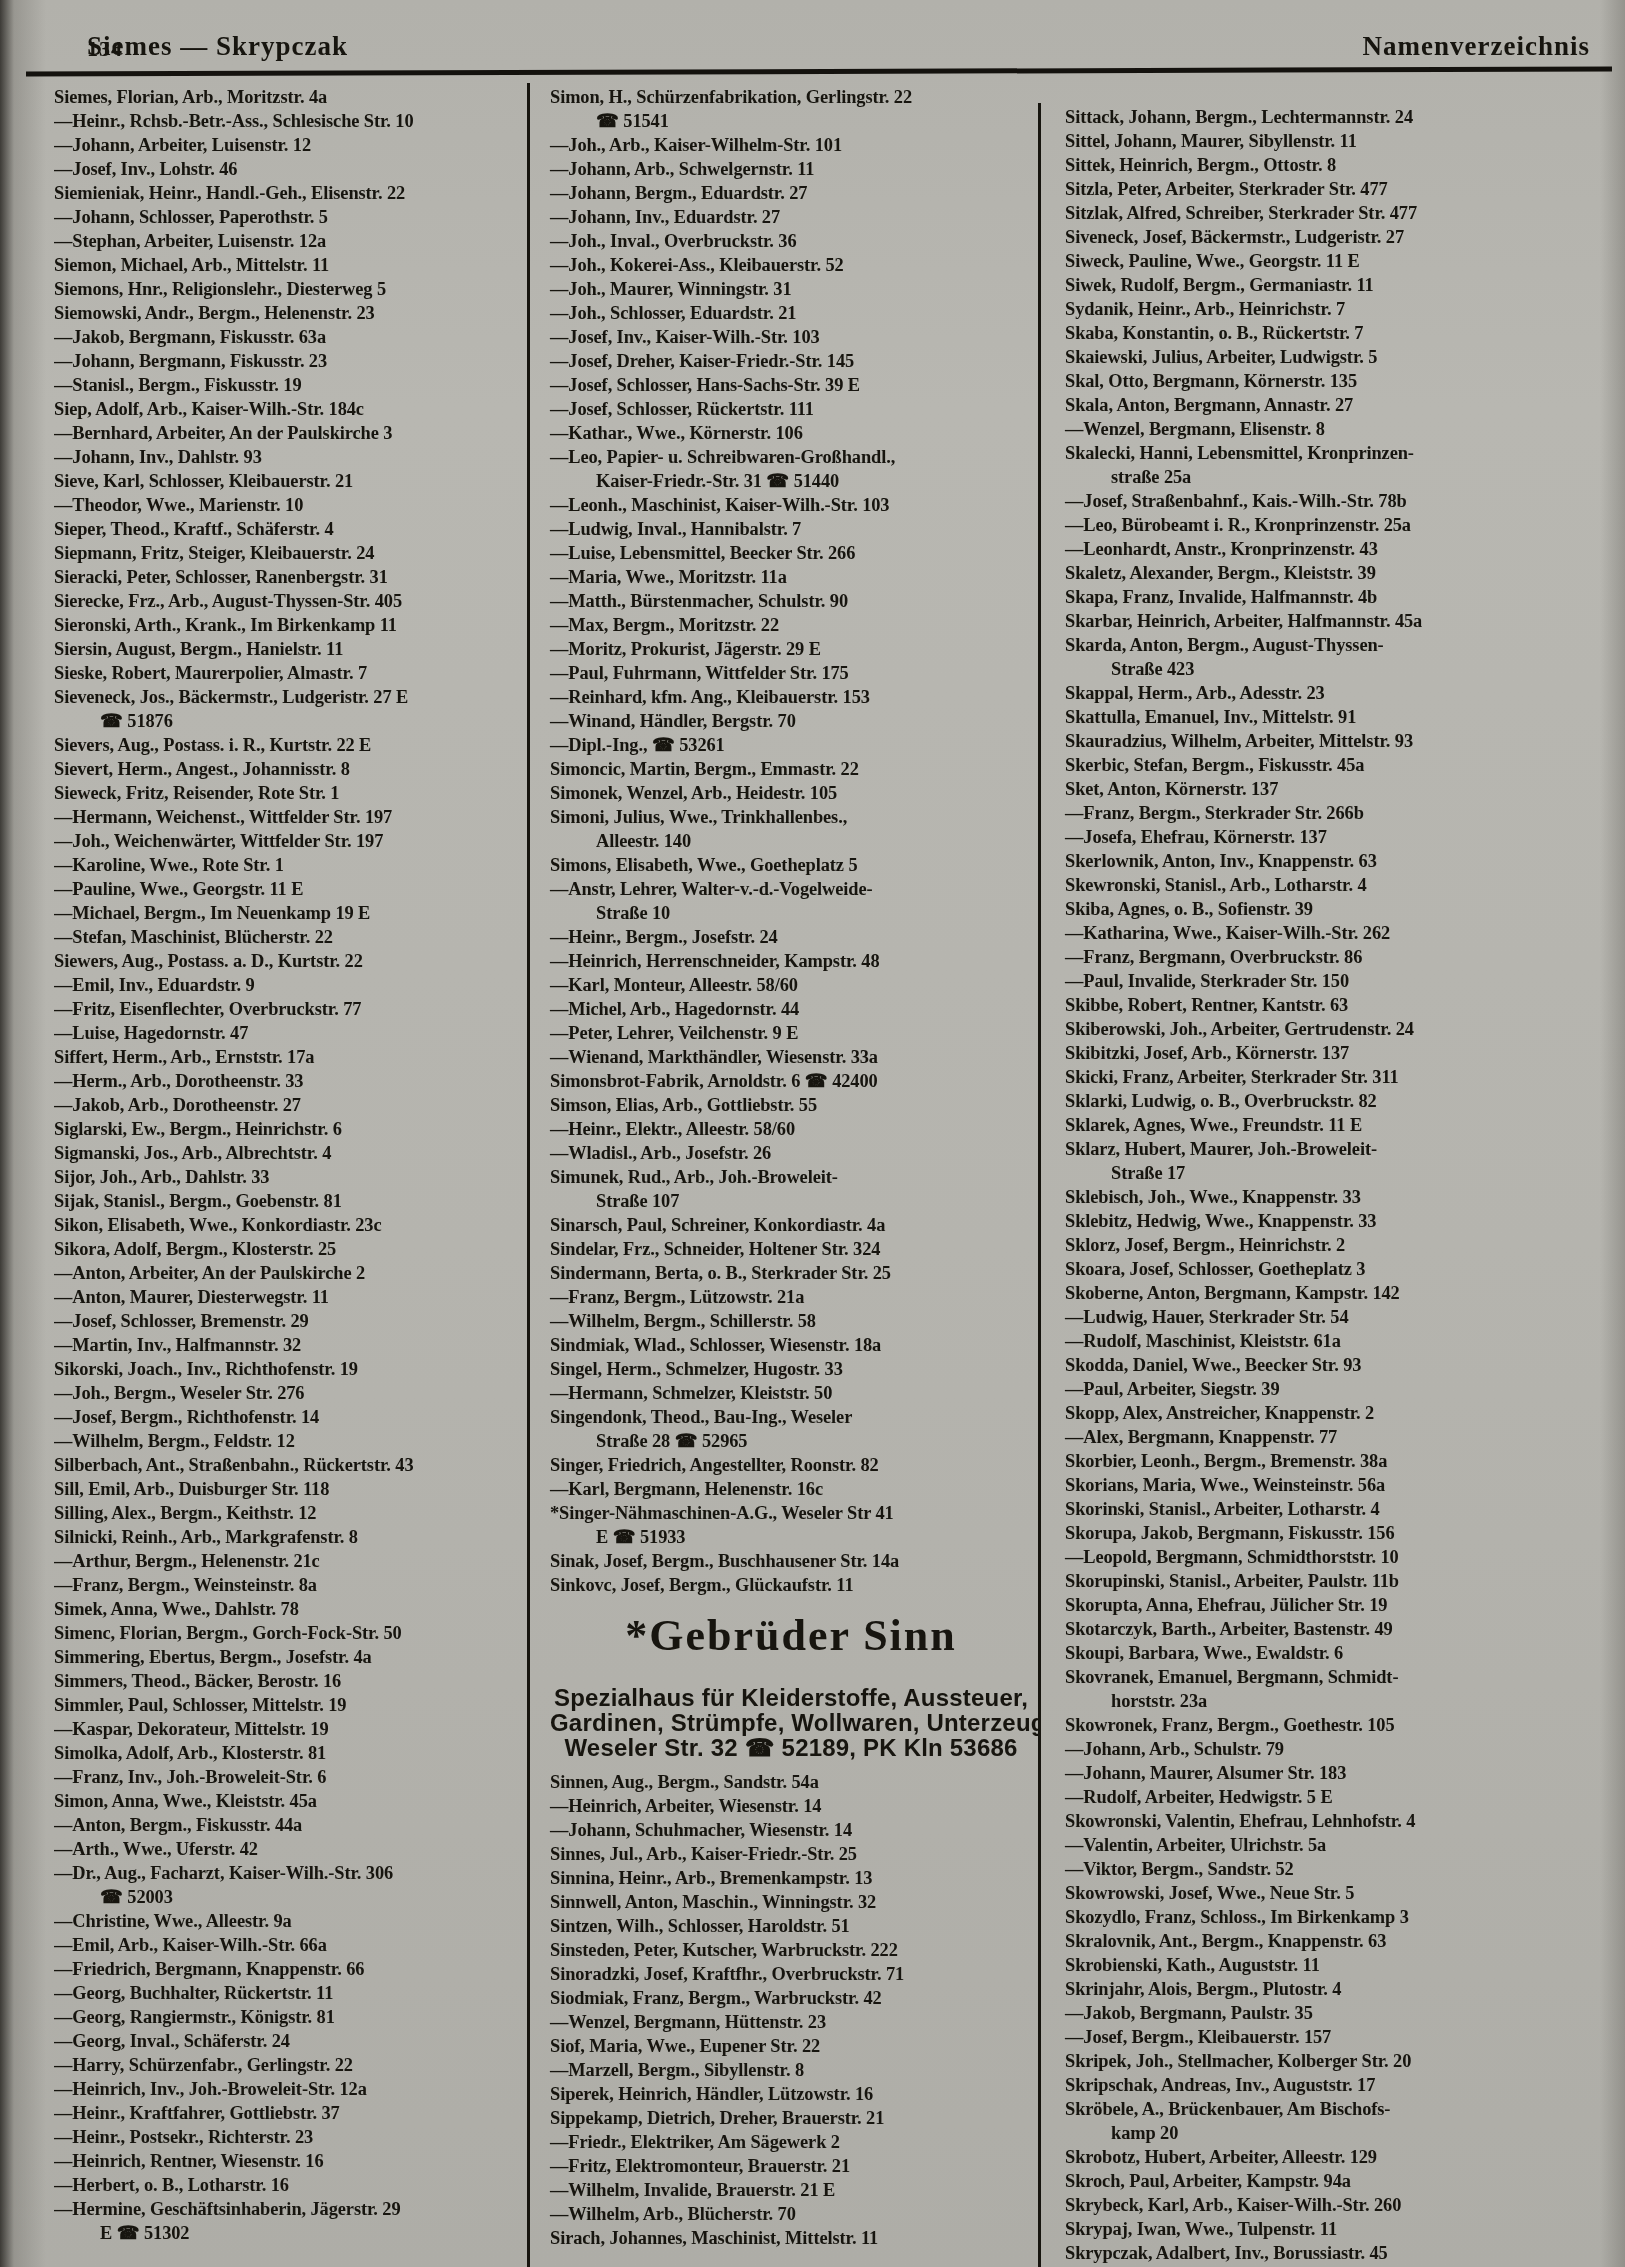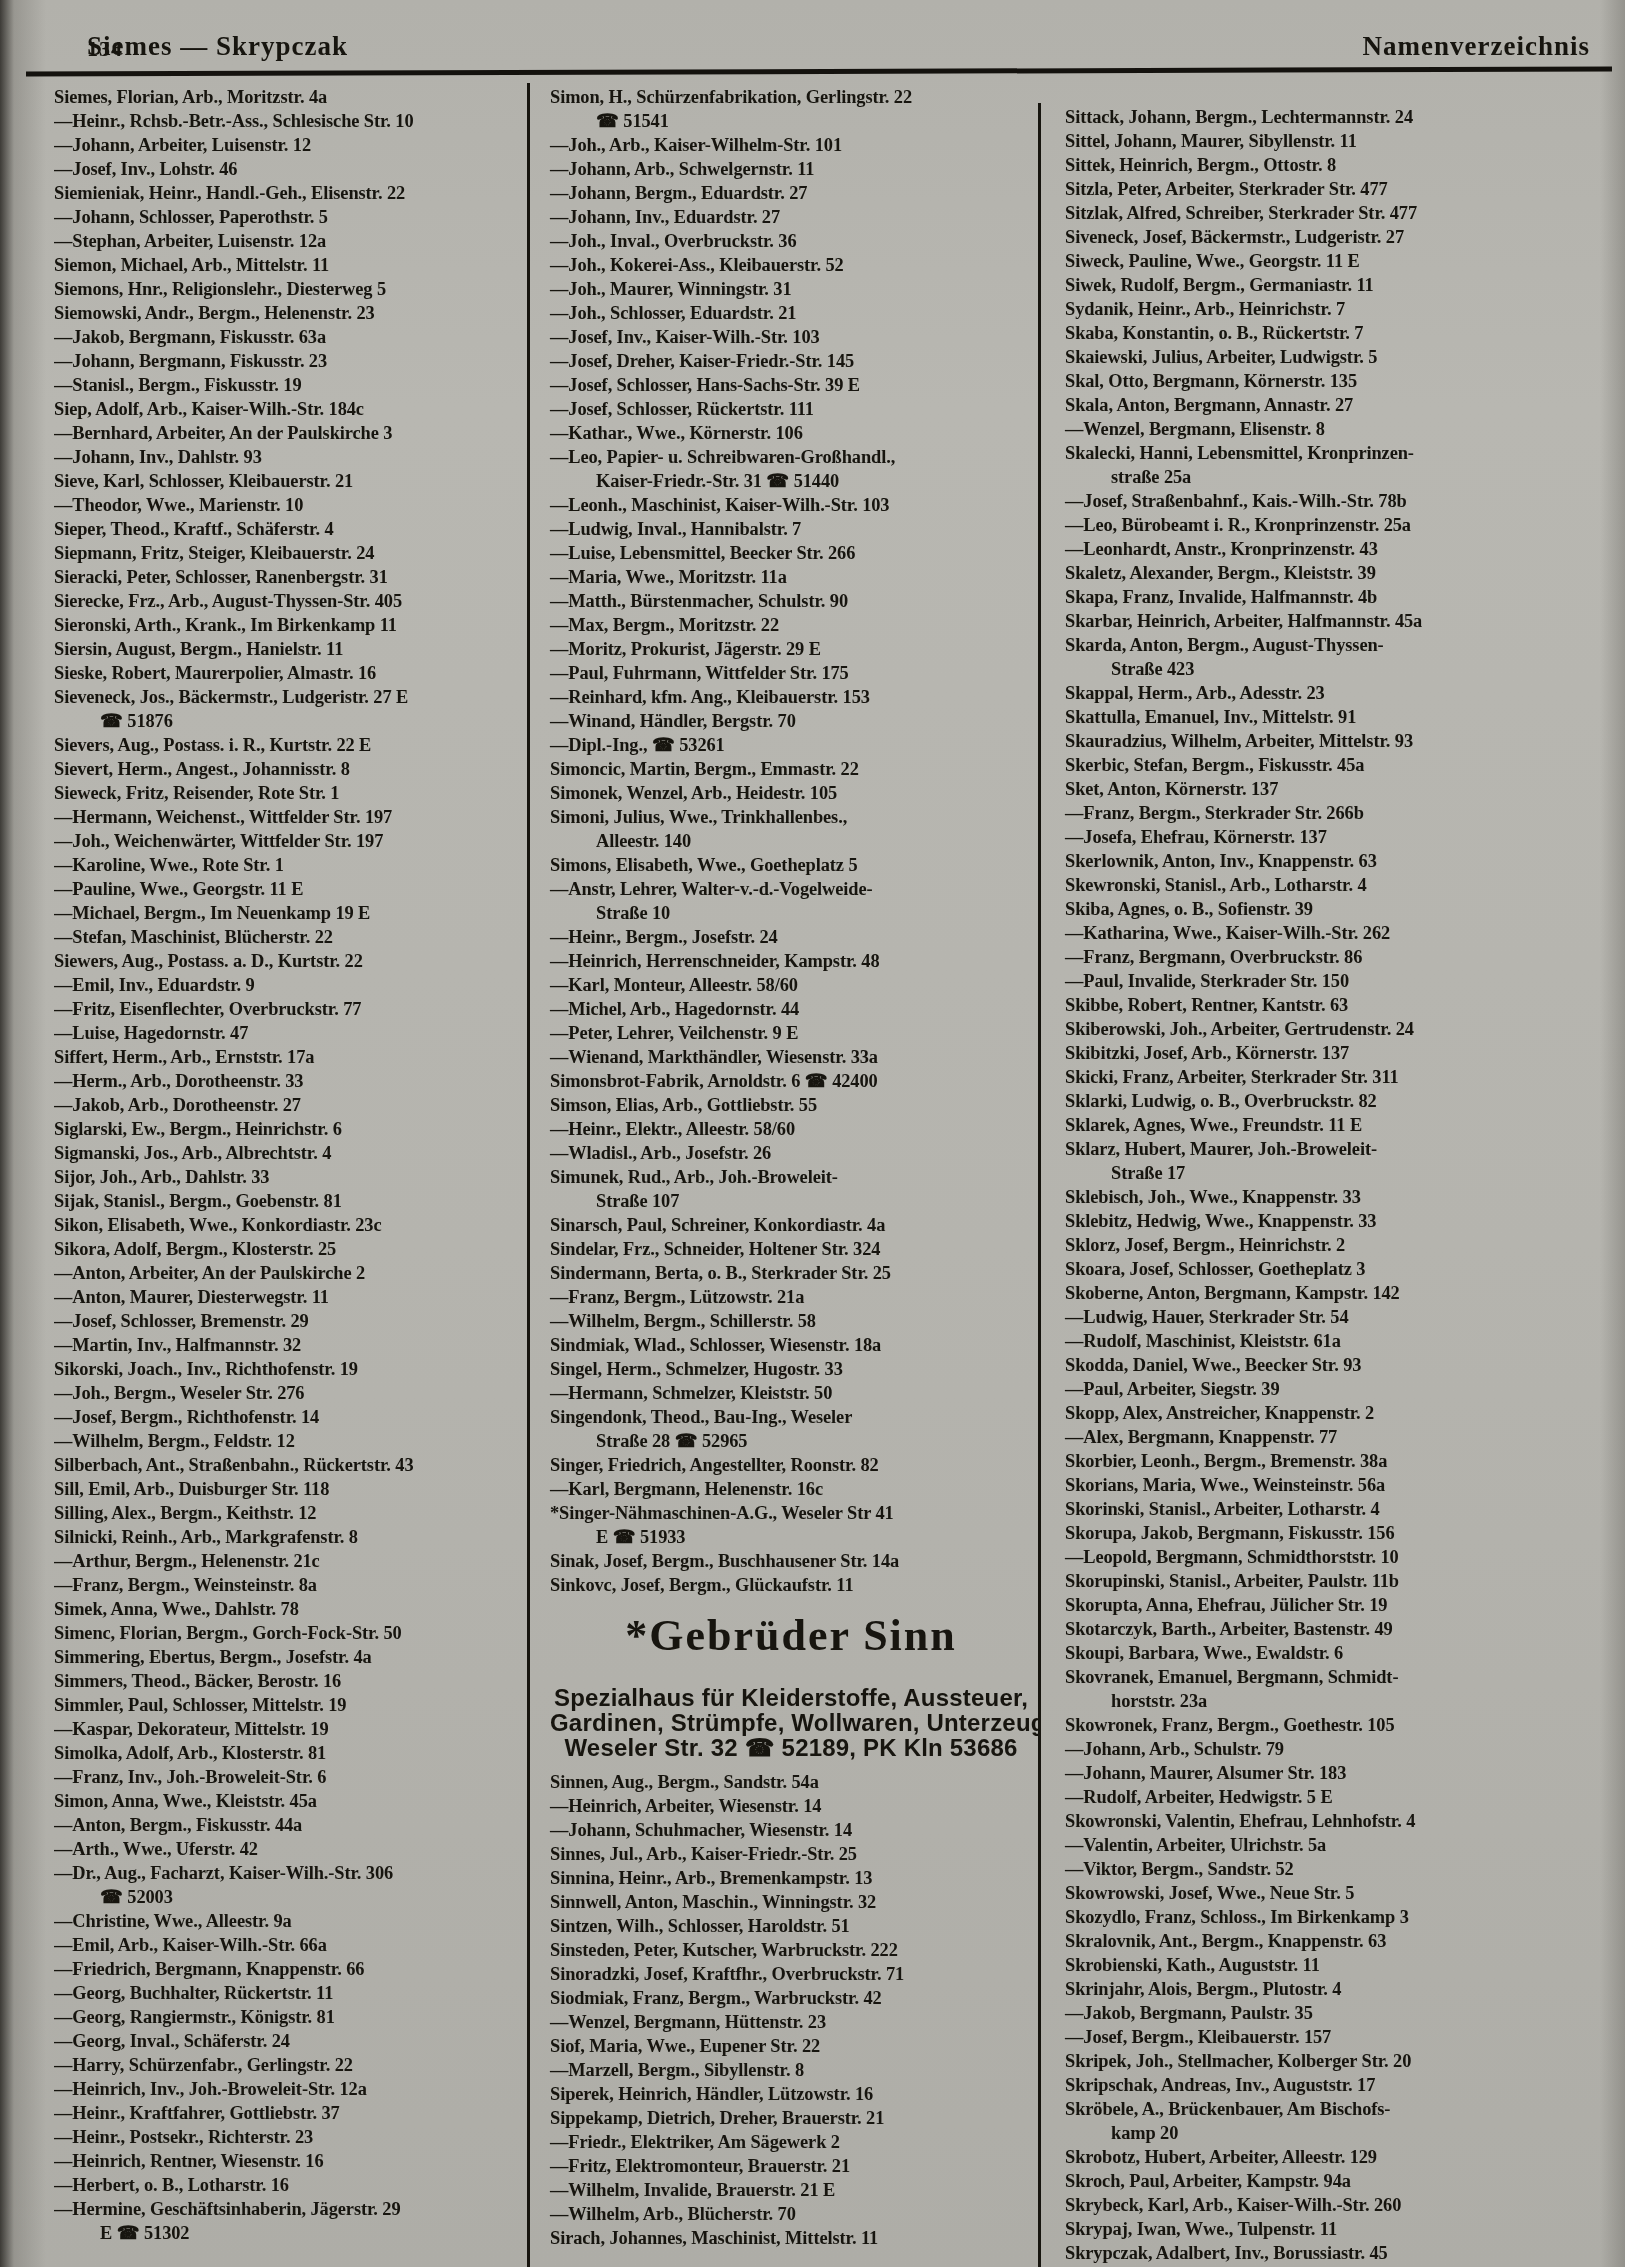--- a/index.html
+++ b/index.html
@@ -74,21 +74,21 @@
         <div class="line">—Bernhard, Arbeiter, An der Paulskirche 3</div>
         <div class="line">—Johann, Inv., Dahlstr. 93</div>
         <div class="line">Sieve, Karl, Schlosser, Kleibauerstr. 21</div>
         <div class="line">—Theodor, Wwe., Marienstr. 10</div>
         <div class="line">Sieper, Theod., Kraftf., Schäferstr. 4</div>
         <div class="line">Siepmann, Fritz, Steiger, Kleibauerstr. 24</div>
         <div class="line">Sieracki, Peter, Schlosser, Ranenbergstr. 31</div>
         <div class="line">Sierecke, Frz., Arb., August-Thyssen-Str. 405</div>
         <div class="line">Sieronski, Arth., Krank., Im Birkenkamp 11</div>
         <div class="line">Siersin, August, Bergm., Hanielstr. 11</div>
-        <div class="line">Sieske, Robert, Maurerpolier, Almastr. 16</div>
+        <div class="line">Sieske, Robert, Maurerpolier, Almastr. 7</div>
         <div class="line">Sieveneck, Jos., Bäckermstr., Ludgeristr. 27 E</div>
         <div class="line cont">☎ 51876</div>
         <div class="line">Sievers, Aug., Postass. i. R., Kurtstr. 22 E</div>
         <div class="line">Sievert, Herm., Angest., Johannisstr. 8</div>
         <div class="line">Sieweck, Fritz, Reisender, Rote Str. 1</div>
         <div class="line">—Hermann, Weichenst., Wittfelder Str. 197</div>
         <div class="line">—Joh., Weichenwärter, Wittfelder Str. 197</div>
         <div class="line">—Karoline, Wwe., Rote Str. 1</div>
         <div class="line">—Pauline, Wwe., Georgstr. 11 E</div>
         <div class="line">—Michael, Bergm., Im Neuenkamp 19 E</div>

